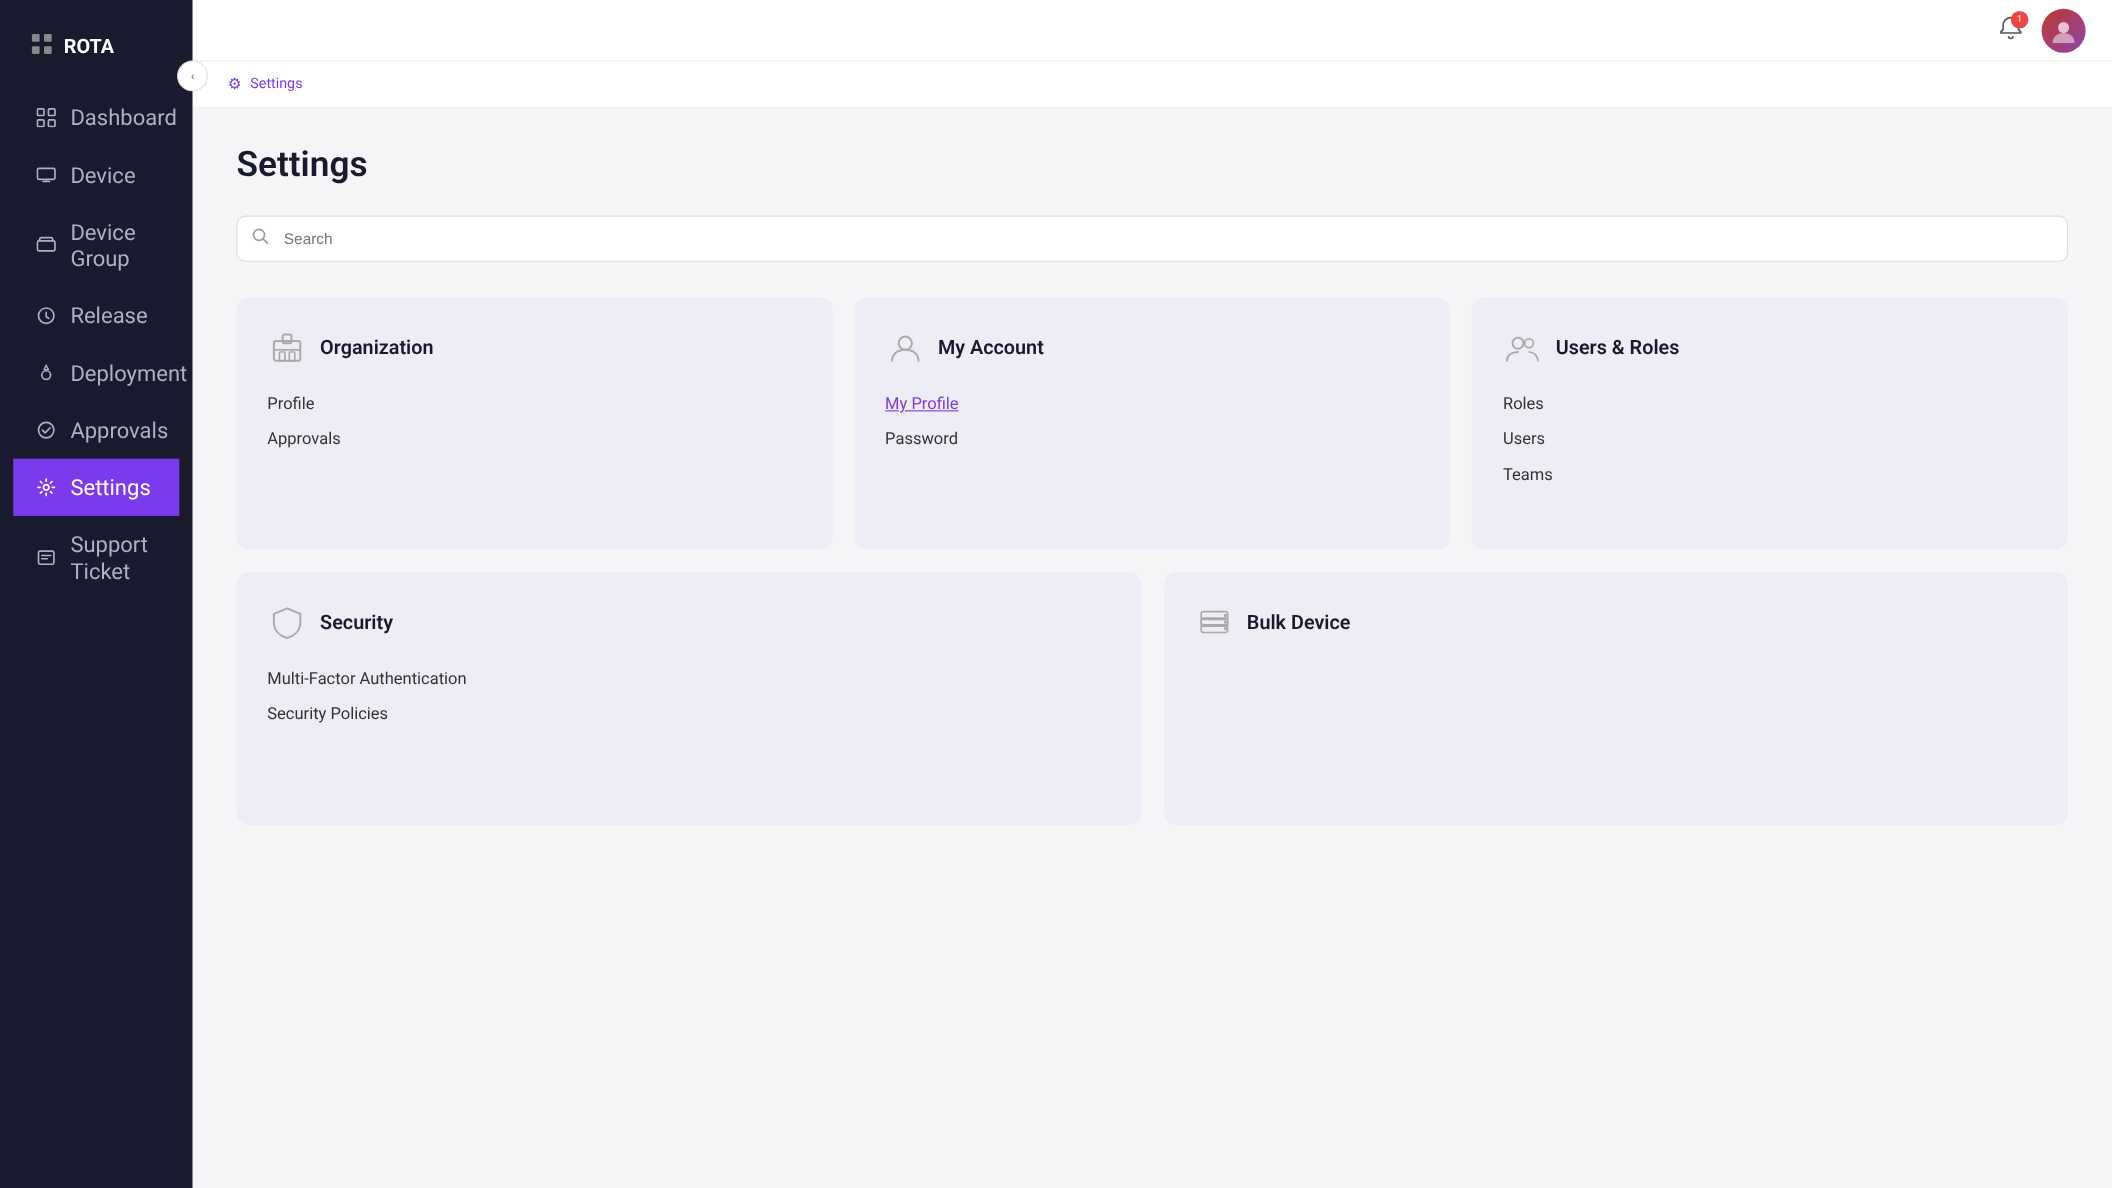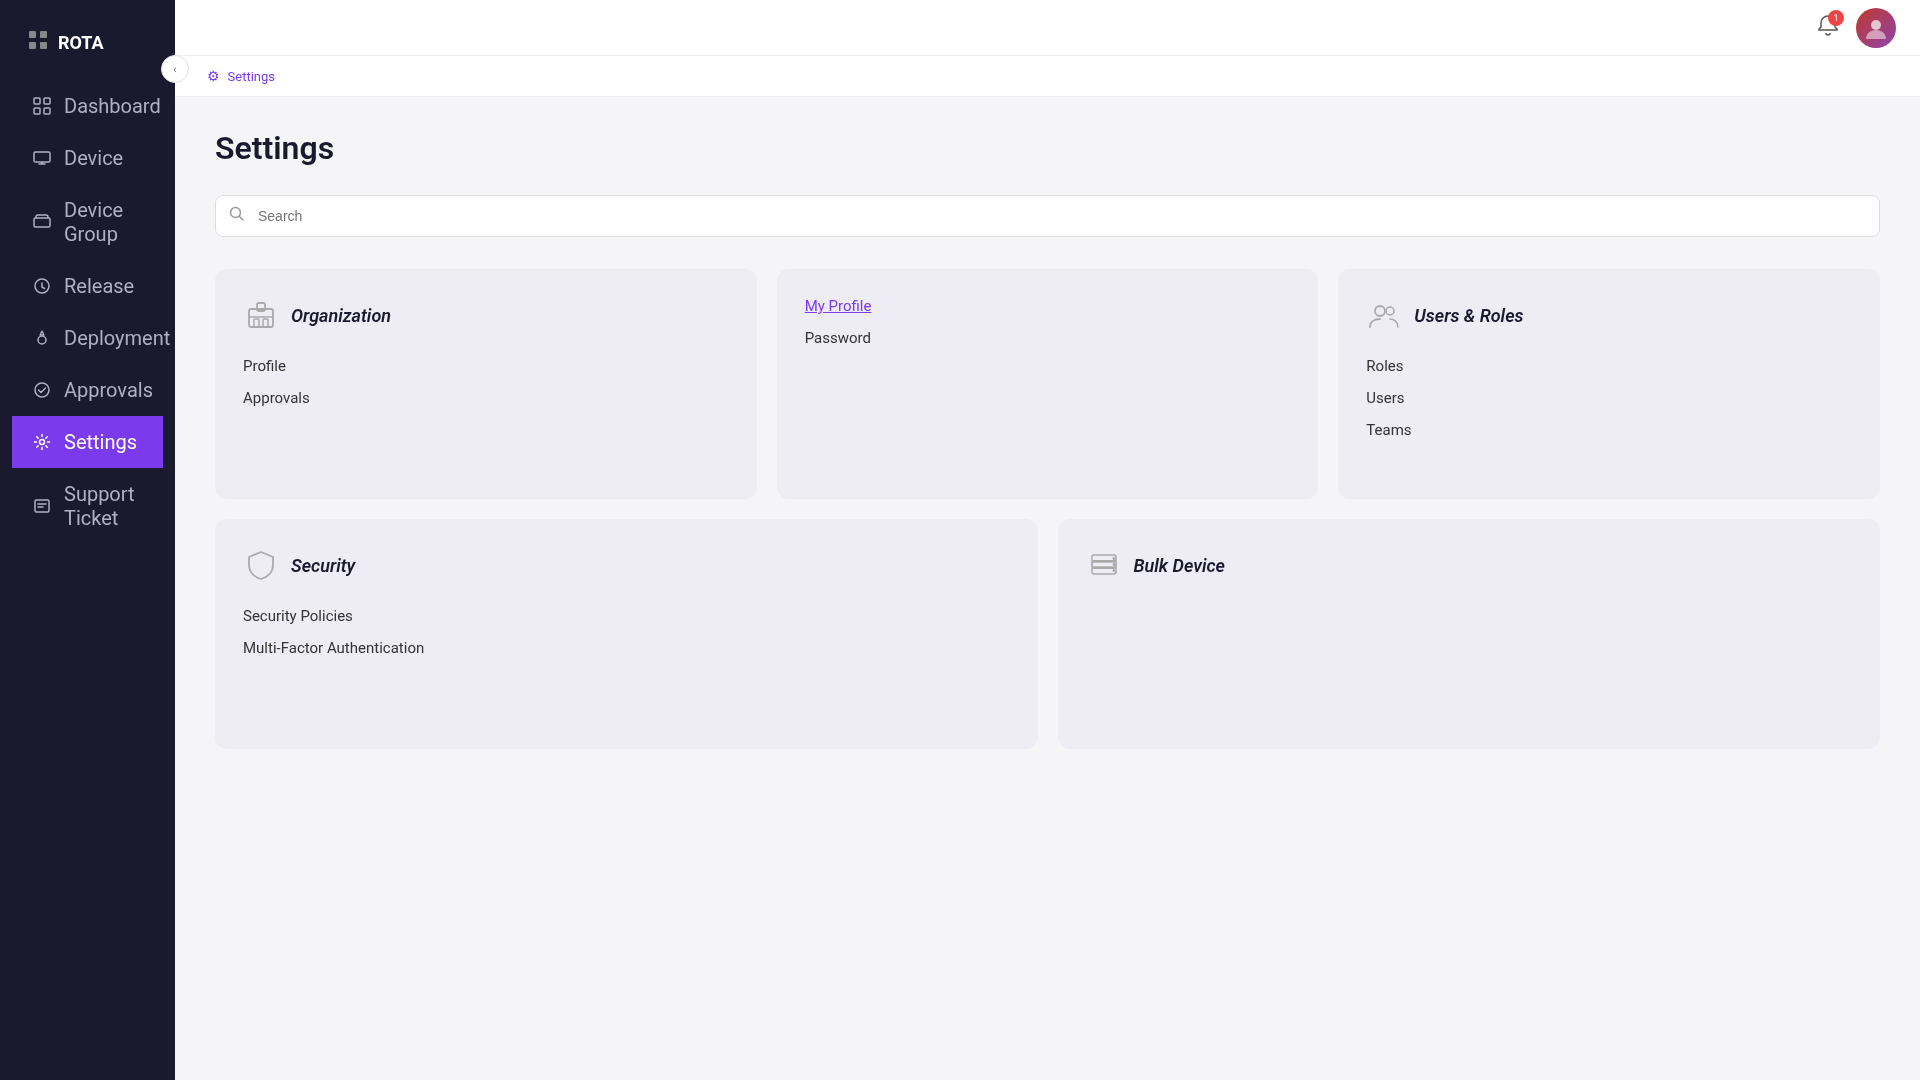--- a/index.html
+++ b/index.html
@@ -215,21 +215,20 @@
       display: flex;
       align-items: center;
       justify-content: center;
       color: #888;
       font-size: 22px;
     }
     .card-title {
       font-size: 18px;
       font-weight: 600;
       color: #1a1a2e;
-      font-style: italic;
     }
     .card-link {
       display: block;
       font-size: 15px;
       color: #333;
       margin-bottom: 14px;
       cursor: pointer;
       text-decoration: none;
     }
     .card-link.highlight {
@@ -394,20 +393,29 @@
                 <rect x="18" y="20" width="5" height="8" rx="1" stroke="#aaa" stroke-width="1.5"></rect>
               </svg>
             </span>
             <span class="card-title">Organization</span>
           </div>
           <a class="card-link">Profile</a>
           <a class="card-link">Approvals</a>
         </div>
 
         <div class="card">
+          <div class="card-header">
+            <span class="card-header-icon">
+              <svg width="32" height="32" viewBox="0 0 32 32" fill="none">
+                <circle cx="16" cy="12" r="6" stroke="#aaa" stroke-width="1.8"></circle>
+                <path d="M4 28c0-6 5-10 12-10s12 4 12 10" stroke="#aaa" stroke-width="1.8" stroke-linecap="round"></path>
+              </svg>
+            </span>
+            <span class="card-title">My Account</span>
+          </div>
           <a class="card-link highlight">My Profile</a>
           <a class="card-link">Password</a>
         </div>
 
         <div class="card">
           <div class="card-header">
             <span class="card-header-icon">
               <svg width="32" height="32" viewBox="0 0 32 32" fill="none">
                 <circle cx="12" cy="12" r="5" stroke="#aaa" stroke-width="1.8"></circle>
                 <path d="M2 28c0-5 4-8 10-8" stroke="#aaa" stroke-width="1.8" stroke-linecap="round"></path>
@@ -428,22 +436,22 @@
 
         <div class="card">
           <div class="card-header">
             <span class="card-header-icon">
               <svg width="32" height="32" viewBox="0 0 32 32" fill="none">
                 <path d="M16 3l12 5v8c0 7-5 12-12 14C9 28 4 23 4 16V8l12-5z" stroke="#aaa" stroke-width="1.8" stroke-linejoin="round"></path>
               </svg>
             </span>
             <span class="card-title">Security</span>
           </div>
+          <a class="card-link">Multi-Factor Authentication</a>
           <a class="card-link">Security Policies</a>
-          <a class="card-link">Multi-Factor Authentication</a>
         </div>
 
         <div class="card">
           <div class="card-header">
             <span class="card-header-icon">
               <svg width="32" height="32" viewBox="0 0 32 32" fill="none">
                 <rect x="4" y="12" width="24" height="7" rx="2" stroke="#aaa" stroke-width="1.8"></rect>
                 <rect x="4" y="6" width="24" height="7" rx="2" stroke="#aaa" stroke-width="1.5"></rect>
                 <rect x="4" y="18" width="24" height="7" rx="2" stroke="#aaa" stroke-width="1.5"></rect>
                 <circle cx="26" cy="15.5" r="1.5" fill="#aaa"></circle>

